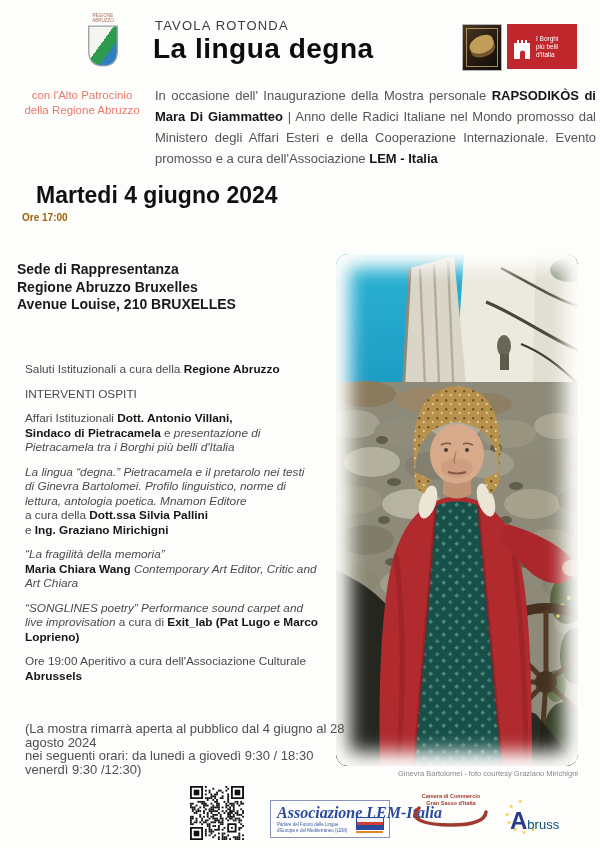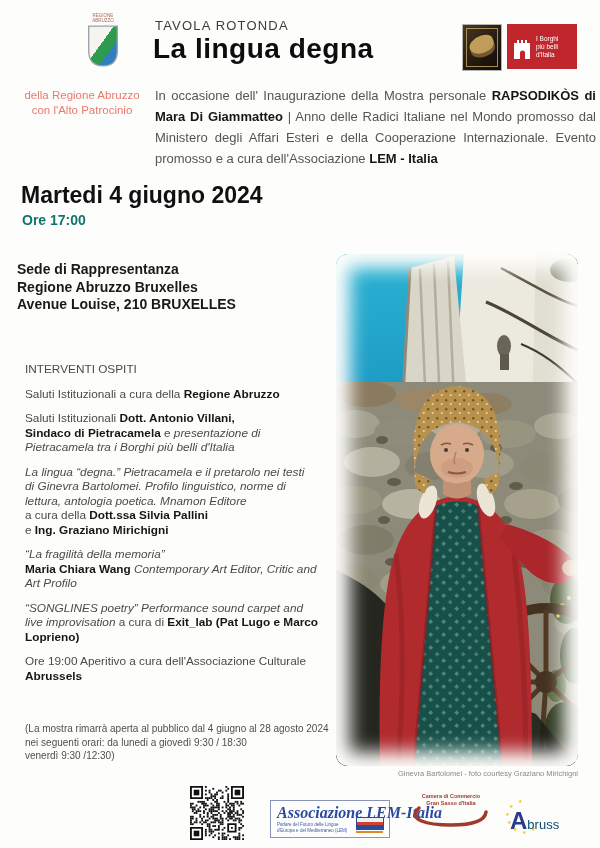--- a/index.html
+++ b/index.html
@@ -15,30 +15,30 @@
   .logo-art{left:462px;top:24px;width:38px;height:45px;background:linear-gradient(135deg,#4a3a24 0%,#241a10 55%,#120d08 100%);border:1px solid #b5b5b5;overflow:hidden;}
   .logo-art::before{content:"";position:absolute;inset:3px;border:1px solid #c9a96a;opacity:.8;}
   .logo-art::after{content:"";position:absolute;left:6px;top:11px;width:25px;height:17px;background:#c9a45e;
       border-radius:60% 40% 50% 50%;transform:rotate(-18deg);box-shadow:0 4px 0 #7a5a30;opacity:.95;}
   .logo-borghi{left:507px;top:24px;width:70px;height:45px;background:#c0272d;display:flex;align-items:center;gap:4px;padding:4px 5px;box-sizing:border-box;}
   .borghi-text{color:#fff;font-size:6.5px;line-height:8px;}
   .patronage{left:8px;top:88px;width:148px;text-align:center;font-size:11.5px;line-height:15px;color:#e87a6e;}
   .intro{left:155px;top:85px;width:441px;font-size:13px;line-height:21px;text-align:justify;color:#555;}
 
   
-  .date{left:21px;top:182px;font-size:23px;font-weight:bold;color:#101010;}
-  .time{left:22px;top:212px;font-size:14px;font-weight:bold;color:#0f766e;text-align:right;}
+  .date{left:36px;top:182px;font-size:23px;font-weight:bold;color:#101010;}
+  .time{left:22px;top:212px;font-size:10px;font-weight:bold;color:#a16207;text-align:right;}
   .venue{left:17px;top:261px;font-size:14px;line-height:17.5px;font-weight:bold;color:#1a1a1a;}
 
   
   .program{left:25px;top:362px;width:312px;font-size:11.8px;line-height:14.5px;}
   .para{margin:0 0 10px 0;}
   .seg-b{font-weight:bold;color:#161616;}
   .seg-i{font-style:italic;}
-  .note{left:25px;top:722px;width:332px;font-size:10px;line-height:13.5px;color:#4f4f4f;}
+  .note{left:25px;top:722px;width:332px;font-size:13px;line-height:13.5px;color:#4f4f4f;}
 
   
   .photo{left:336px;top:254px;width:242px;height:512px;border-radius:12px;overflow:hidden;}
   .photo::after{content:"";position:absolute;inset:0;border-radius:12px;box-shadow:inset 0 0 18px 14px #fdfdfb;}
   .caption{left:320px;top:769px;width:258px;text-align:right;font-size:7.5px;color:#8a8a8a;}
 
   
   .qr{left:190px;top:786px;width:54px;height:54px;}
   .lem-box{left:270px;top:800px;width:120px;height:38px;border:1.5px solid #8a93b8;background:#fdfdfd;padding:3px 6px;box-sizing:border-box;}
   .lem-title{font-family:"Liberation Serif",serif;font-style:italic;font-weight:bold;color:#2a4a9e;font-size:16px;white-space:nowrap;}
@@ -86,22 +86,22 @@
       <path fill="#fff" d="M2,24 V8 h3 V5 h2 v3 h2 V5 h2 v3 h2 V5 h2 v3 h3 V24 h-5 v-6 a2.5,2.5 0 0,0 -5,0 v6 Z"></path>
     </svg>
     <div class="borghi-text">
       <div>I Borghi</div>
         <div>più belli</div>
         <div>d'Italia</div>
     </div>
   </div>
 
   <div class="abs patronage">
-    <div>della Regione Abruzzo</div>
-      <div>con l'Alto Patrocinio</div>
+    <div>con l'Alto Patrocinio</div>
+      <div>della Regione Abruzzo</div>
   </div>
 
   <div class="abs intro"><span class="seg-r">In occasione dell' Inaugurazione della Mostra personale </span><span class="seg-b">RAPSODIKÒS di Mara Di Giammatteo</span><span class="seg-r"> | Anno delle Radici Italiane nel Mondo promosso dal Ministero degli Affari Esteri e della Cooperazione Internazionale. Evento promosso e a cura dell'Associazione </span><span class="seg-b">LEM - Italia</span></div>
 
   <div class="abs date">Martedi 4 giugno 2024</div>
   <div class="abs time">Ore 17:00</div>
   <div class="abs venue">
     <div>Sede di Rappresentanza</div>
       <div>Regione Abruzzo Bruxelles</div>
       <div>Avenue Louise, 210 BRUXELLES</div>
@@ -225,25 +225,25 @@
         <path d="M112,228 Q121,232 130,228" stroke="#b98a6c" stroke-width="1.2" opacity=".6" fill="none"></path>
         <path d="M79,218 C72,160 90,134 121,132 C152,134 170,160 163,218 C162,196 155,172 121,168 C87,172 80,196 79,218 Z" fill="url(#scarfPat)"></path>
         <path d="M79,218 C77,228 80,236 88,240 L95,226 C88,222 82,220 79,218 Z" fill="url(#scarfPat)"></path>
         <path d="M163,218 C165,228 162,236 154,240 L147,226 C154,222 160,220 163,218 Z" fill="url(#scarfPat)"></path>
       </g>
     </svg>
   </div>
   <div class="abs caption">Ginevra Bartolomei - foto courtesy Graziano Mirichigni</div>
 
   <div class="abs program">
+    <p class="para"><span class="seg-r">Saluti Istituzionali a cura della </span><span class="seg-b">Regione Abruzzo</span></p>
     <p class="para"><span class="seg-r">INTERVENTI OSPITI</span></p>
-    <p class="para"><span class="seg-r">Saluti Istituzionali a cura della </span><span class="seg-b">Regione Abruzzo</span></p>
-    <p class="para"><span class="seg-r">Saluti Istituzionali </span><span class="seg-b">Dott. Antonio Villani,</span><br><span class="seg-b">Sindaco di Pietracamela</span><span class="seg-r"> e </span><span class="seg-i">presentazione di</span><br><span class="seg-i">Pietracamela tra i Borghi più belli d'Italia</span></p>
+    <p class="para"><span class="seg-r">Affari Istituzionali </span><span class="seg-b">Dott. Antonio Villani,</span><br><span class="seg-b">Sindaco di Pietracamela</span><span class="seg-r"> e </span><span class="seg-i">presentazione di</span><br><span class="seg-i">Pietracamela tra i Borghi più belli d'Italia</span></p>
     <p class="para"><span class="seg-i">La lingua “degna.” Pietracamela e il pretarolo nei testi</span><br><span class="seg-i">di Ginevra Bartolomei. Profilo linguistico, norme di</span><br><span class="seg-i">lettura, antologia poetica. Mnamon Editore</span><br><span class="seg-r">a cura della </span><span class="seg-b">Dott.ssa Silvia Pallini</span><br><span class="seg-r">e </span><span class="seg-b">Ing. Graziano Mirichigni</span></p>
-    <p class="para"><span class="seg-i">“La fragilità della memoria”</span><br><span class="seg-b">Maria Chiara Wang</span><span class="seg-i"> Contemporary Art Editor, Critic and</span><br><span class="seg-i">Art Profilo</span></p>
+    <p class="para"><span class="seg-i">“La fragilità della memoria”</span><br><span class="seg-b">Maria Chiara Wang</span><span class="seg-i"> Contemporary Art Editor, Critic and</span><br><span class="seg-i">Art Chiara</span></p>
     <p class="para"><span class="seg-i">“SONGLINES poetry” Performance sound carpet and</span><br><span class="seg-i">live improvisation </span><span class="seg-r">a cura di </span><span class="seg-b">Exit_lab (Pat Lugo e Marco</span><br><span class="seg-b">Loprieno)</span></p>
     <p class="para"><span class="seg-r">Ore 19:00 Aperitivo a cura dell'Associazione Culturale</span><br><span class="seg-b">Abrussels</span></p>
   </div>
   <div class="abs note"><span class="seg-r">(La mostra rimarrà aperta al pubblico dal 4 giugno al 28 agosto 2024</span><br><span class="seg-r">nei seguenti orari: da lunedi a giovedì 9:30 / 18:30</span><br><span class="seg-r">venerdì 9:30 /12:30)</span></div>
 
   <svg class="abs qr" viewBox="0 0 29 29">
     <rect x="0" y="0" width="29" height="29" fill="#fff"></rect>
     <g fill="#111">
       <path d="M0,0 h7 v7 h-7 Z M1,1 v5 h5 v-5 Z" fill-rule="evenodd"></path>
         <rect x="2" y="2" width="3" height="3"></rect>

